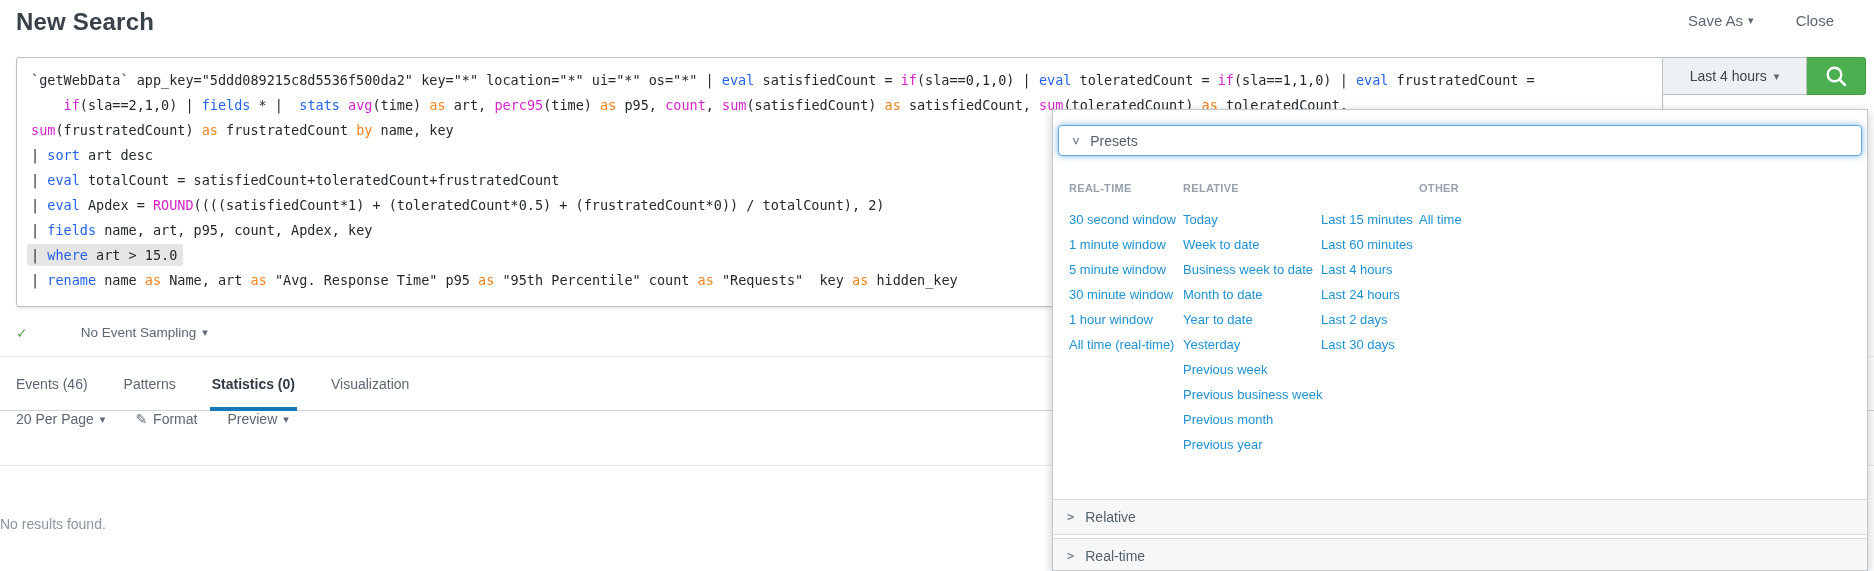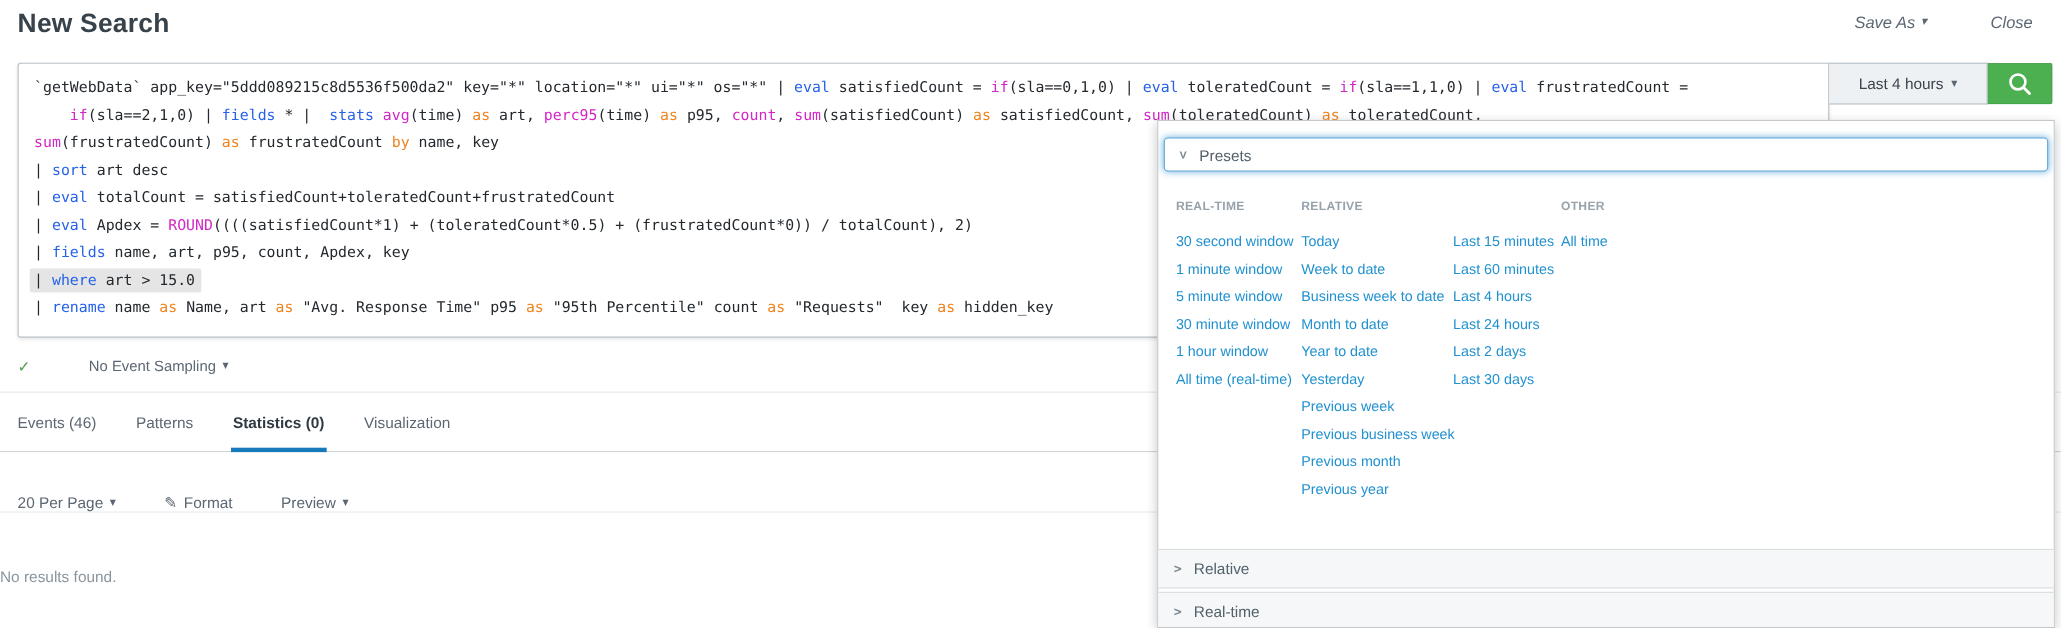--- a/index.html
+++ b/index.html
@@ -3,21 +3,21 @@
 <meta charset="utf-8">
 <style>
   * { margin:0; padding:0; box-sizing:border-box; }
   html,body { width:1874px; height:571px; overflow:hidden; background:#fff;
     font-family:"Liberation Sans", sans-serif; color:#3c444d; }
   .app { position:relative; width:1874px; height:571px; }
 
   
   .topbar { position:absolute; left:0; top:0; right:0; height:52px; }
   .page-title { position:absolute; left:16px; top:8px; font-size:24px; font-weight:bold; color:#37424b; letter-spacing:.2px; }
-  .top-actions { position:absolute; right:26px; top:12px; display:flex; gap:58px; font-size:15px; color:#5c6773;font-style:italic; }
+  .top-actions { position:absolute; right:40px; top:12px; display:flex; gap:42px; font-size:15px; color:#5c6773; }
   .top-actions .link { cursor:pointer; display:flex; align-items:center; gap:5px; }
   .caret { font-size:11px; color:#5c6773; line-height:1; }
 
   
   .searchbar { position:absolute; left:16px; top:57px; right:8px; display:flex; align-items:flex-start; }
   .query { flex:1; height:250px; background:#fff; border:1px solid #b9c0c6; border-radius:3px 0 0 3px;
     box-shadow:0 2px 3px rgba(0,0,0,.08); padding:10px 14px; overflow:hidden;
     font-family:"DejaVu Sans Mono", monospace; font-size:13.5px; line-height:25px; color:#24292e; white-space:pre; }
   .qline { height:25px; }
   .tk-k { color:#2662e9; }
@@ -39,21 +39,21 @@
 
   
   .tabs { position:absolute; left:0; top:357px; right:0; height:54px; border-bottom:1px solid #d0d4d8;
     display:flex; align-items:center; gap:36px; padding-left:16px; font-size:14px; }
   .tab { position:relative; color:#5c6773; height:54px; display:flex; align-items:center; cursor:pointer; }
   .tab.active { color:#2f3a43; font-weight:bold; }
   .tab.active::after { content:""; position:absolute; left:-2px; right:-2px; bottom:0; height:4px; background:#1779ba; }
 
   
   .toolbar { position:absolute; left:0; top:411px; right:0; height:55px; border-bottom:1px solid #e6e9eb;
-    display:flex; align-items:flex-end; gap:44px; padding-left:16px; font-size:14px; color:#5c6773; }
+    display:flex; align-items:flex-start; gap:30px; padding-left:16px; font-size:14px; color:#5c6773; }
   .toolbtn { display:flex; align-items:center; gap:6px; cursor:pointer; }
   .pencil { font-size:14px; color:#5c6773; }
 
   
   .results { position:absolute; left:0; top:466px; right:0; bottom:0; display:flex; }
   .noresults { margin-top:50px; font-size:14px; color:#8a959e; }
 
   
   .timepanel { position:absolute; left:1052px; top:109px; right:6px; bottom:0; background:#fff;
     border:1px solid #c3c8cc; box-shadow:0 3px 10px rgba(0,0,0,.22); z-index:10; overflow:hidden; }

